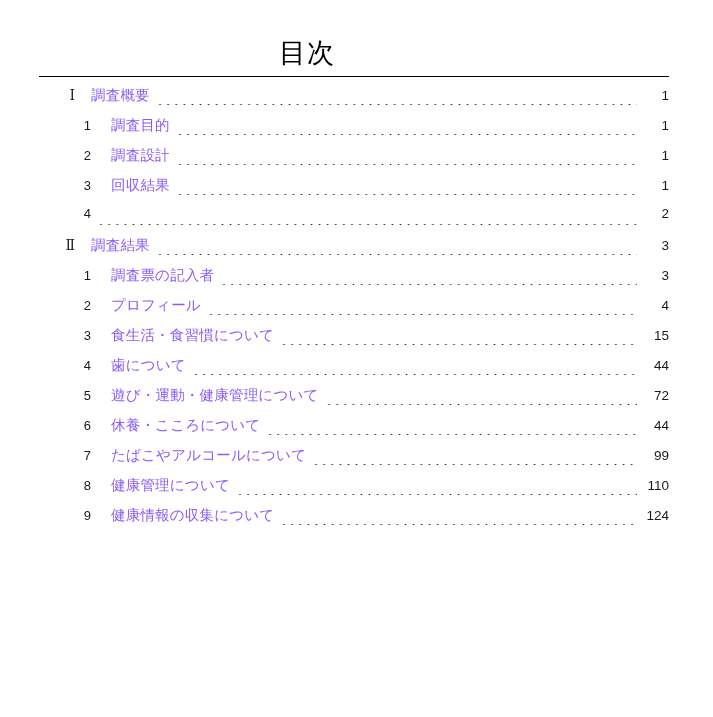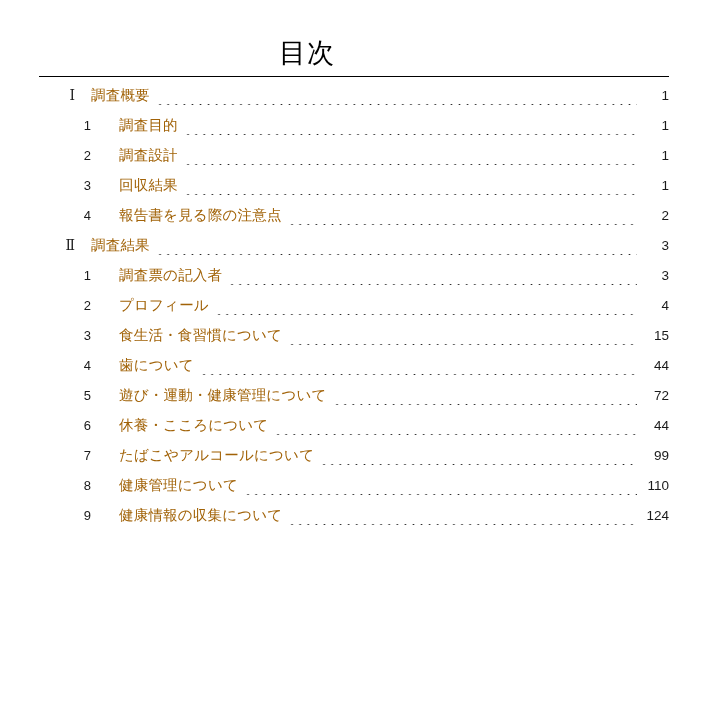--- a/index.html
+++ b/index.html
@@ -76,27 +76,27 @@
     margin-left: 16px;
     font-size: 14.5px;
   }
 
   
   .level-2 .toc-num {
     width: 52px;
     font-size: 13px;
   }
   .level-2 .toc-label {
-    margin-left: 28px;
+    margin-left: 20px;
     font-size: 14.5px;
   }
 
   .toc-label {
     flex: 0 0 auto;
-    color: #a16207;
+    color: #8b5cf6;
     letter-spacing: 0.2px;
   }
 
   .toc-leader {
     flex: 1 1 auto;
     position: relative;
     margin: 0 6px;
     height: 1px;
     overflow: hidden;
     align-self: center;
@@ -153,21 +153,20 @@
         <span class="toc-page">1</span>
       </div>
       <div class="toc-row level-2">
         <span class="toc-num">3</span>
         <span class="toc-label">回収結果</span>
         <span class="toc-leader"></span>
         <span class="toc-page">1</span>
       </div>
       <div class="toc-row level-2">
         <span class="toc-num">4</span>
-        <span class="toc-label">報告書を見る際の注意点</span>
         <span class="toc-leader"></span>
         <span class="toc-page">2</span>
       </div>
       <div class="toc-row level-1">
         <span class="toc-num">Ⅱ</span>
         <span class="toc-label">調査結果</span>
         <span class="toc-leader"></span>
         <span class="toc-page">3</span>
       </div>
       <div class="toc-row level-2">

